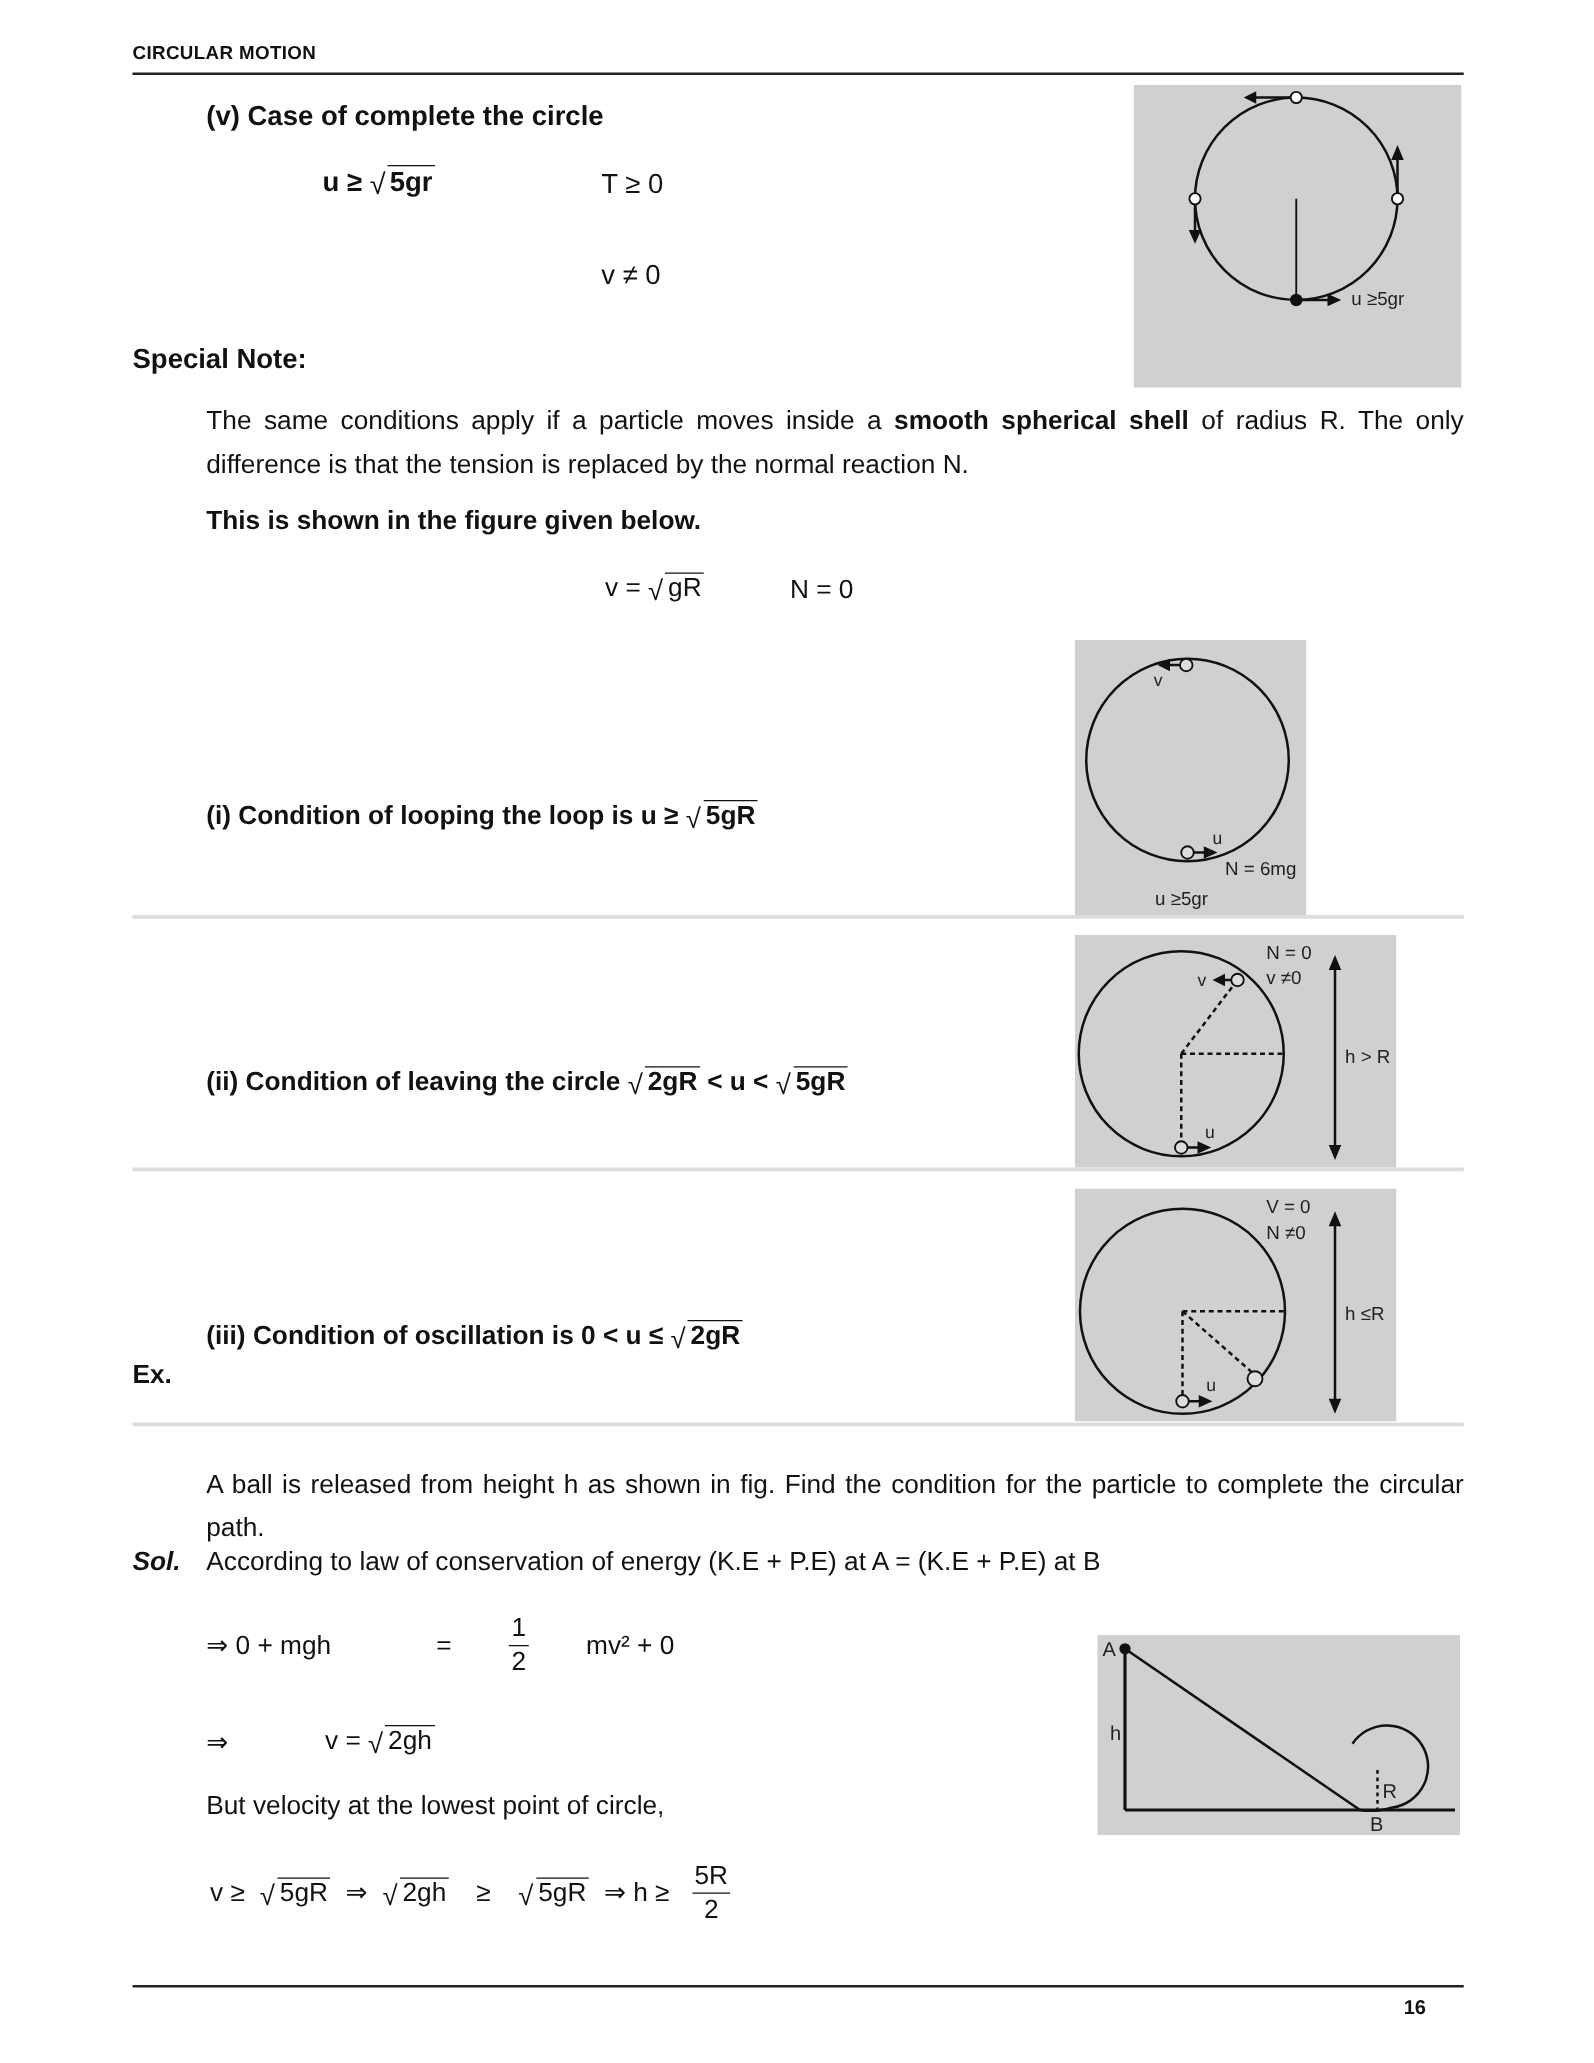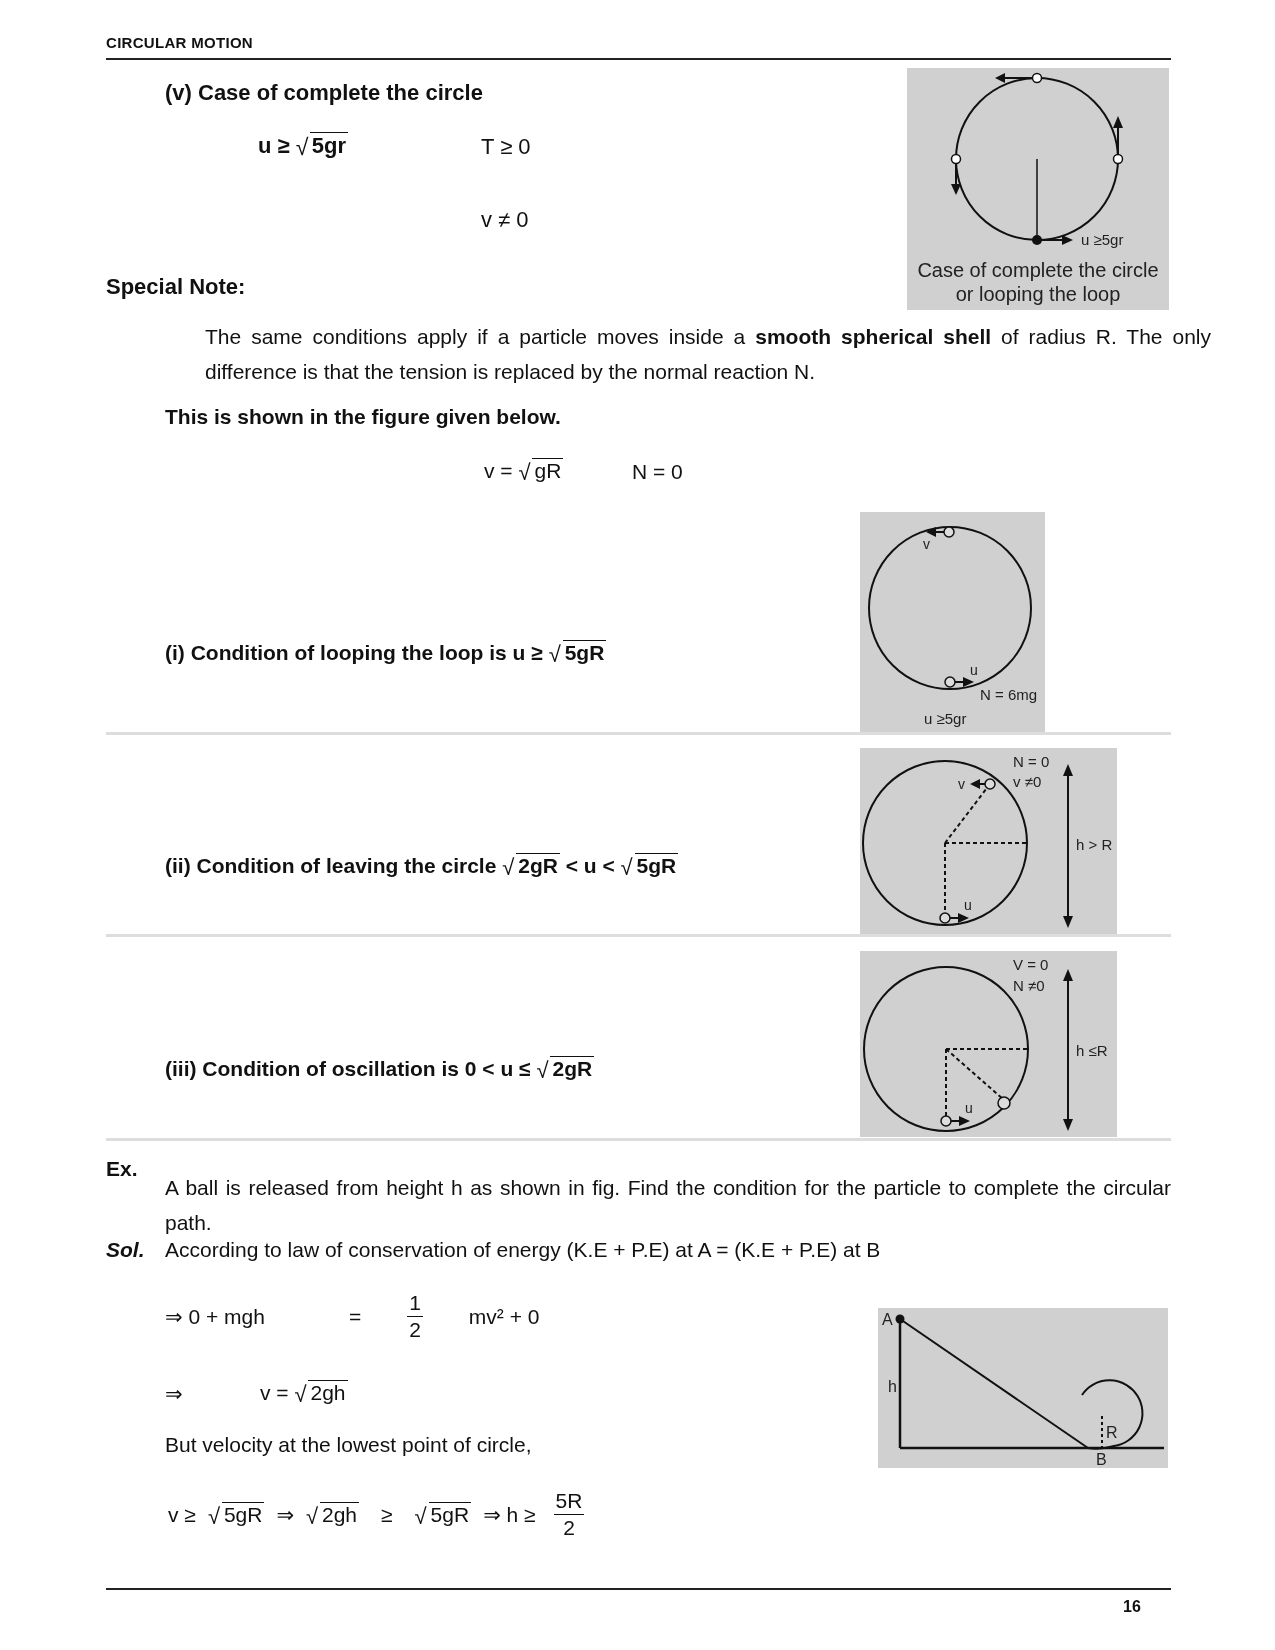--- a/index.html
+++ b/index.html
@@ -48,28 +48,24 @@
     <polygon points="49,127 44,116 54,116" fill="#111"></polygon>
     <circle cx="49" cy="91" r="4.5" fill="#fff" stroke="#111" stroke-width="1.5"></circle>
     <line x1="211" y1="91" x2="211" y2="56" stroke="#111" stroke-width="2"></line>
     <polygon points="211,48 206,60 216,60" fill="#111"></polygon>
     <circle cx="211" cy="91" r="4.5" fill="#fff" stroke="#111" stroke-width="1.5"></circle>
     <circle cx="130" cy="172" r="5" fill="#111"></circle>
     <line x1="130" y1="172" x2="158" y2="172" stroke="#111" stroke-width="2"></line>
     <polygon points="166,172 155,167 155,177" fill="#111"></polygon>
   </svg>
   <div class="abs" style="left:174px; top:163px; font-size:15px; color:#222;">u ≥5gr</div>
-  <div class="abs cap" style="left:0; top:190px; width:262px;">
-    <div>Case of complete the circle</div>
-    <div>or looping the loop</div>
-  </div>
 </div>
 
 <div class="abs b t22" style="left:106px; top:274px;">Special Note:</div>
-<div class="abs para" style="top:319px;margin-left:40px;">
+<div class="abs para" style="top:319px;">
   <span>The same conditions apply if a particle moves inside a </span><b>smooth spherical shell</b><span> of radius R. The only difference is that the tension is replaced by the normal reaction N.</span>
 </div>
 <div class="abs t20" style="left:165px; top:405px;font-weight:bold;">This is shown in the figure given below.</div>
 <div class="abs t20" style="left:484px; top:458px;">
   <span>v =</span>
   <span class="sqrt"><span class="rad">gR</span></span>
 </div>
 <div class="abs t20" style="left:632px; top:460px;">N = 0</div>
 
 <div class="abs b t20" style="left:165px; top:640px;">
@@ -143,21 +139,21 @@
     <text x="153" y="19" font-size="15" fill="#222">V = 0</text>
     <text x="153" y="40" font-size="15" fill="#222">N ≠0</text>
     <line x1="208" y1="28" x2="208" y2="170" stroke="#111" stroke-width="2"></line>
     <polygon points="208,18 203,30 213,30" fill="#111"></polygon>
     <polygon points="208,180 203,168 213,168" fill="#111"></polygon>
     <text x="216" y="105" font-size="15" fill="#222">h ≤R</text>
   </svg>
 </div>
 <div class="abs rule-light" style="top:1138px;"></div>
 
-<div class="abs b t20" style="left:106px; top:1157px;">Ex.</div>
+<div class="abs b t20" style="left:106px; top:1088px;">Ex.</div>
 <div class="abs para" style="top:1150px;margin-top:20px;">A ball is released from height h as shown in fig. Find the condition for the particle to complete the circular path.</div>
 <div class="abs b t20" style="left:106px; top:1238px;font-style:italic;">Sol.</div>
 <div class="abs t20" style="left:165px; top:1238px;">According to law of conservation of energy (K.E + P.E) at A = (K.E + P.E) at B</div>
 
 <div class="abs t20" style="left:165px; top:1290px; display:flex; align-items:center;gap:40px;">
   <span>⇒ 0 + mgh</span>
   <span style="margin-left:44px;">=</span>
   <span class="frac">
       <span class="num">1</span>
       <span class="den">2</span>

